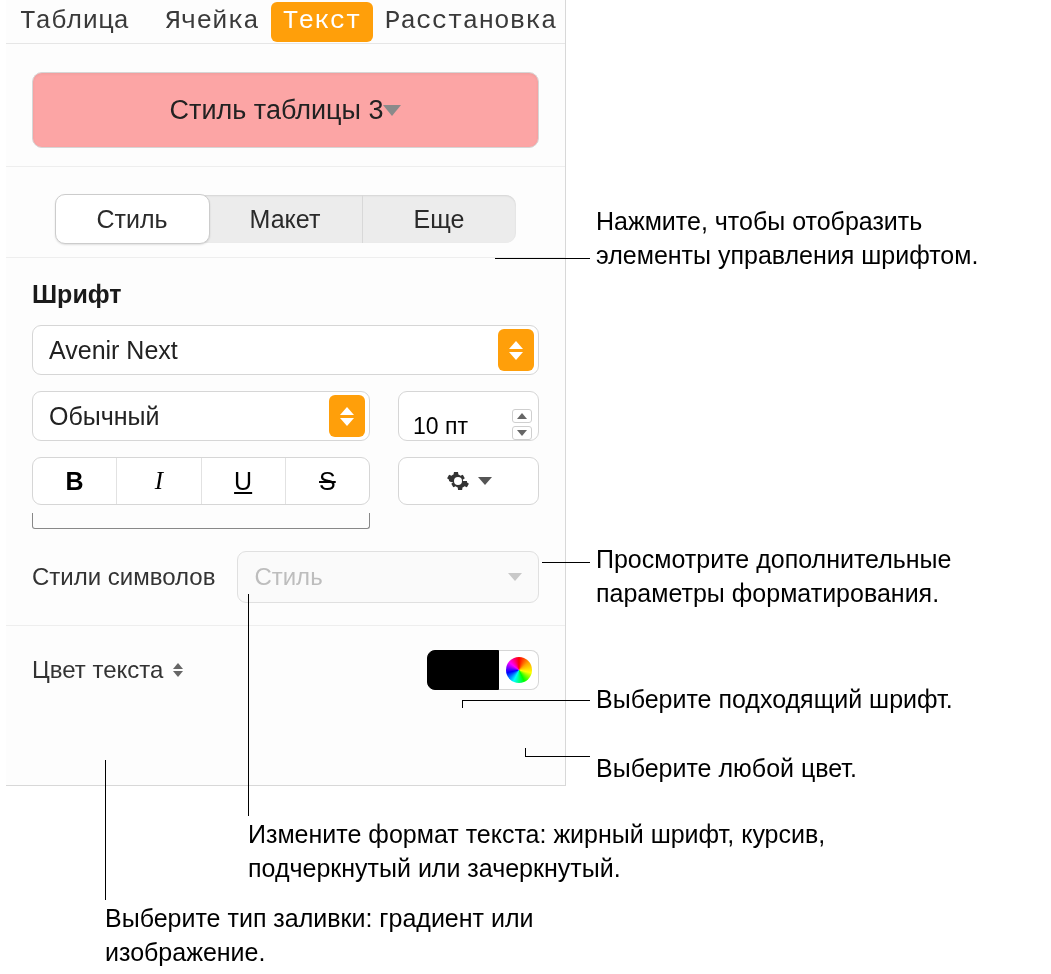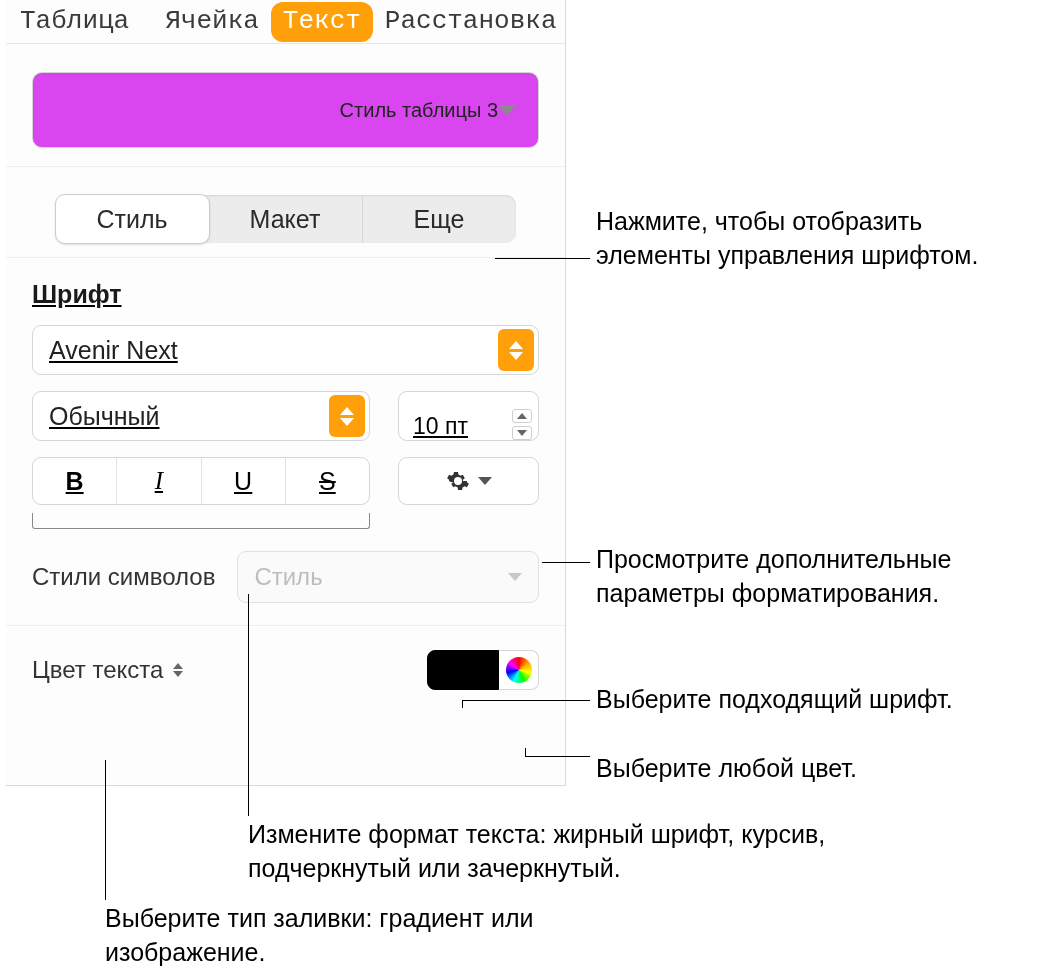--- a/index.html
+++ b/index.html
@@ -27,48 +27,48 @@
   
   .top-tabs {
     display: flex;
     align-items: center;
     height: 44px;
     padding: 0 2px;
     border-bottom: 1px solid #e6e6e6;
     font-size: 26px;
   }
   .top-tab { padding: 4px 12px 6px; color: #3a3a3a; border-radius: 6px; cursor: default; font-family: Liberation Mono, monospace; }
-  .top-tab.active { background: #ff9f0a; color: #fff; border-radius: 12px; }
+  .top-tab.active { background: #ff9f0a; color: #fff; }
   .top-sep { width:1px; height:26px; background:#dcdcdc; margin:0 6px; }
   
   .style-select-wrap { padding: 28px 26px 18px; border-bottom: 1px solid #eee; }
   .style-select {
     width: 100%; height: 76px; border: 1px solid #d6d6d6; border-radius: 10px;
-    background: #d946ef; display: flex; align-items: center; justify-content: flex-end;
-    padding: 0 22px; font-size: 20px; color: #222;
+    background: #fca5a5; display: flex; align-items: center; justify-content: center;
+    padding: 0 22px; font-size: 27px; color: #222;
     box-shadow: inset 0 1px 3px rgba(0,0,0,0.06);
   }
   .chev-down { width:0;height:0;border-left:9px solid transparent;border-right:9px solid transparent;border-top:11px solid #8a8a8a; }
   
   .subtabs-wrap { padding: 28px 26px 14px; border-bottom: 1px solid #eee; text-align:center; }
   .subtabs {
     display:inline-flex; width: 460px; height:48px; border-radius:10px;
     background:#ececec; box-shadow: inset 0 1px 2px rgba(0,0,0,0.1);
   }
   .subtab {
     flex:1; display:flex; align-items:center; justify-content:center;
     font-size:25px; color:#2a2a2a; border-right:1px solid #d8d8d8;
   }
   .subtab:last-child { border-right:none; }
   .subtab.active {
     background:#fff; border:1px solid #ccc; border-radius:10px; margin:-1px;
     box-shadow: 0 1px 2px rgba(0,0,0,0.12);
   }
   
-  .section { padding: 22px 26px 0; text-decoration: underline; }
+  .section { padding: 22px 26px 0; }
   .section-title { font-size:25px; color:#1a1a1a; font-weight:600; margin-bottom:16px; }
   .dropdown {
     width:100%; height:50px; border:1px solid #d6d6d6; border-radius:9px;
     background:#fff; display:flex; align-items:center; justify-content:space-between;
     padding:0 4px 0 16px; font-size:25px; color:#222; margin-bottom:16px;
   }
   .stepper-orange {
     width:36px; height:42px; background:#ff9f0a; border-radius:6px;
     display:flex; flex-direction:column; align-items:center; justify-content:center; gap:3px;
   }

